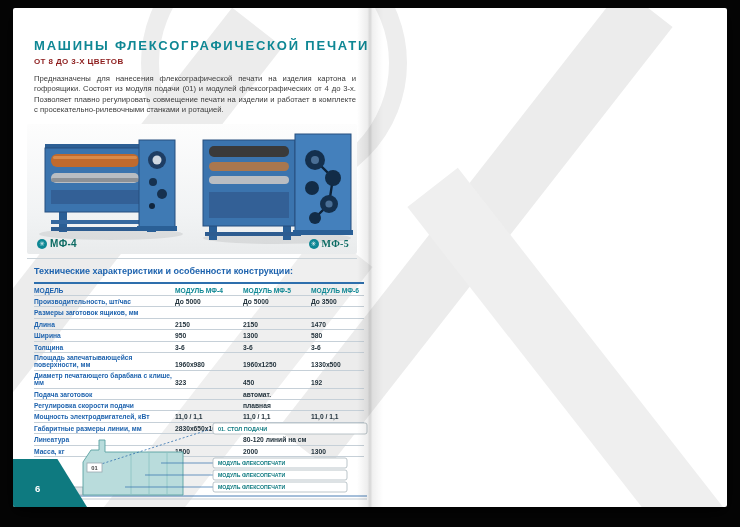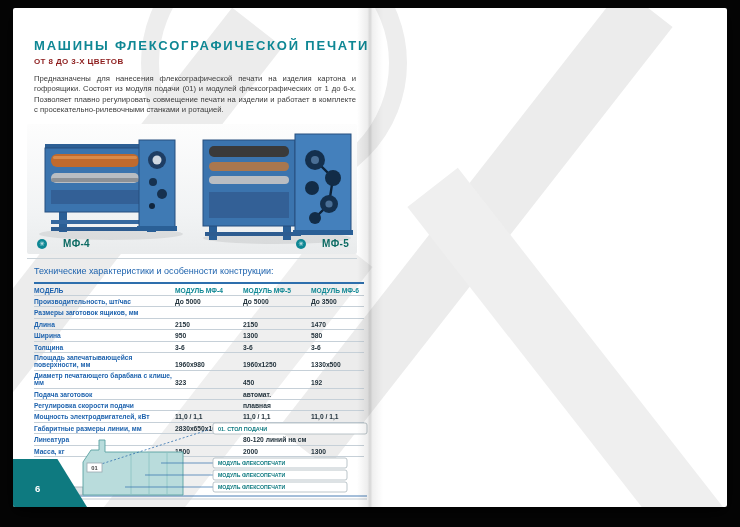--- a/index.html
+++ b/index.html
@@ -15,23 +15,23 @@
   .wm{position:absolute;z-index:0;pointer-events:none;}
   .wm-circle{width:230px;height:230px;border:18px solid #ededed;border-radius:50%;left:128px;top:-78px;}
   .wm-stripe{width:64px;height:560px;background:#ececec;}
   .content{position:relative;z-index:1;}
   
   .title-teal{position:absolute;font-weight:bold;color:#0e8794;letter-spacing:1.8px;}
   .subtitle-red{position:absolute;font-weight:bold;color:#8c1b1b;font-size:8px;letter-spacing:0.4px;}
   .intro{position:absolute;font-size:7.7px;line-height:10.3px;color:#3b3b3b;text-align:justify;}
   .photo-zone{position:absolute;background:linear-gradient(180deg,#fdfdfd 0%,#f1f3f4 70%,#e9ebec 100%);border-radius:2px;}
   .divider{position:absolute;height:1px;background:#c9d2d8;}
-  .table-title{position:absolute;font-size:9px;font-weight:normal;color:#1e63ae;}
-  
-  .mlabel{position:absolute;display:flex;align-items:flex-start;gap:16px;}
+  .table-title{position:absolute;font-size:9px;font-weight:bold;color:#1e63ae;}
+  
+  .mlabel{position:absolute;display:flex;align-items:flex-start;gap:3px;}
   .logo-dot{width:10px;height:10px;border-radius:50%;background:#0e8794;color:#fff;font-size:6.5px;
             line-height:10px;text-align:center;flex:0 0 auto;}
   .mlabel .mtxt{font-size:10px;font-weight:bold;color:#0c6b63;line-height:10px;letter-spacing:0.3px;}
   
   .ttable{position:absolute;border-top:2px solid #2e6fad;}
   .trow{display:flex;align-items:flex-end;border-bottom:1px solid #c6d0d8;}
   .trow > div{padding:1px 2px 1px 0;}
   .thead .c0{color:#1e63ae;font-weight:bold;}
   .thead .c1,.thead .c2,.thead .c3{color:#0e8794;font-weight:bold;}
   .c0{color:#1e63ae;font-weight:bold;}
@@ -54,21 +54,21 @@
   <div class="wm wm-circle"></div>
   <div class="wm wm-stripe" style="left:40px;top:-40px;transform:rotate(38deg);"></div>
   <div class="wm wm-stripe" style="left:130px;top:180px;transform:rotate(38deg);background:#efefef;"></div>
   <div class="wm wm-stripe" style="left:430px;top:-60px;transform:rotate(38deg);"></div>
   <div class="wm wm-stripe" style="left:560px;top:120px;transform:rotate(-38deg);background:#efefef;"></div>
 
   <div class="page page-left content">
 
     <div class="title-teal" style="left:21px;top:30px;font-size:13px;">МАШИНЫ ФЛЕКСОГРАФИЧЕСКОЙ ПЕЧАТИ</div>
     <div class="subtitle-red" style="left:21px;top:49px;">ОТ 8 ДО 3-Х ЦВЕТОВ</div>
-    <div class="intro" style="left:21px;top:66px;width:322px;">Предназначены для нанесения флексографической печати на изделия картона и гофроящики. Состоят из модуля подачи (01) и модулей флексографических от 1 до 6-х. Позволяет плавно регулировать совмещение печати на изделии и работает в комплекте с просекательно-рилевочными станками и ротацией.</div>
+    <div class="intro" style="left:21px;top:66px;width:322px;">Предназначены для нанесения флексографической печати на изделия картона и гофроящики. Состоят из модуля подачи (01) и модулей флексографических от 4 до 3-х. Позволяет плавно регулировать совмещение печати на изделии и работает в комплекте с просекательно-рилевочными станками и ротацией.</div>
 
     <div class="photo-zone" style="left:14px;top:116px;width:330px;height:130px;">
       <svg class="svgph" style="left:4px;top:6px;" width="160" height="114" viewBox="0 0 160 114">
         <ellipse cx="80" cy="104" rx="72" ry="6" fill="rgba(0,0,0,0.08)"></ellipse>
         <rect x="28" y="80" width="8" height="22" fill="#2a5f96"></rect>
         <rect x="116" y="80" width="9" height="22" fill="#2a5f96"></rect>
         <rect x="20" y="90" width="112" height="4" fill="#35689f"></rect>
         <rect x="20" y="97" width="112" height="4" fill="#2d5c90"></rect>
         <rect x="14" y="14" width="100" height="6" fill="#2d5f94"></rect>
         <rect x="14" y="18" width="100" height="64" fill="#3b74ae" stroke="#274f7e" stroke-width="1"></rect>
@@ -103,21 +103,21 @@
         <circle cx="117" cy="62" r="7" fill="#122c47"></circle>
         <circle cx="134" cy="78" r="9" fill="#14304e"></circle>
           <circle cx="134" cy="78" r="3.6" fill="#4a6f96"></circle>
         <circle cx="120" cy="92" r="6" fill="#122c47"></circle>
         <rect x="98" y="104" width="60" height="5" fill="#2a5f96"></rect>
       </svg>
       <div class="mlabel" style="left:10px;bottom:5px;">
         <span class="logo-dot">✳</span>
         <span class="mtxt">МФ-4</span>
       </div>
-      <div class="mlabel" style="right:8px;bottom:5px;">
+      <div class="mlabel" style="right:8px;bottom:5px;font-family:Liberation Serif, serif;">
         <span class="logo-dot">✳</span>
         <span class="mtxt">МФ-5</span>
       </div>
     </div>
 
     <div class="divider" style="left:14px;top:250px;width:330px;"></div>
 
     <div class="table-title" style="left:21px;top:258px;">Технические характеристики и особенности конструкции:</div>
 
     <div class="ttable t-mf" style="left:21px;top:274px;width:330px;">

